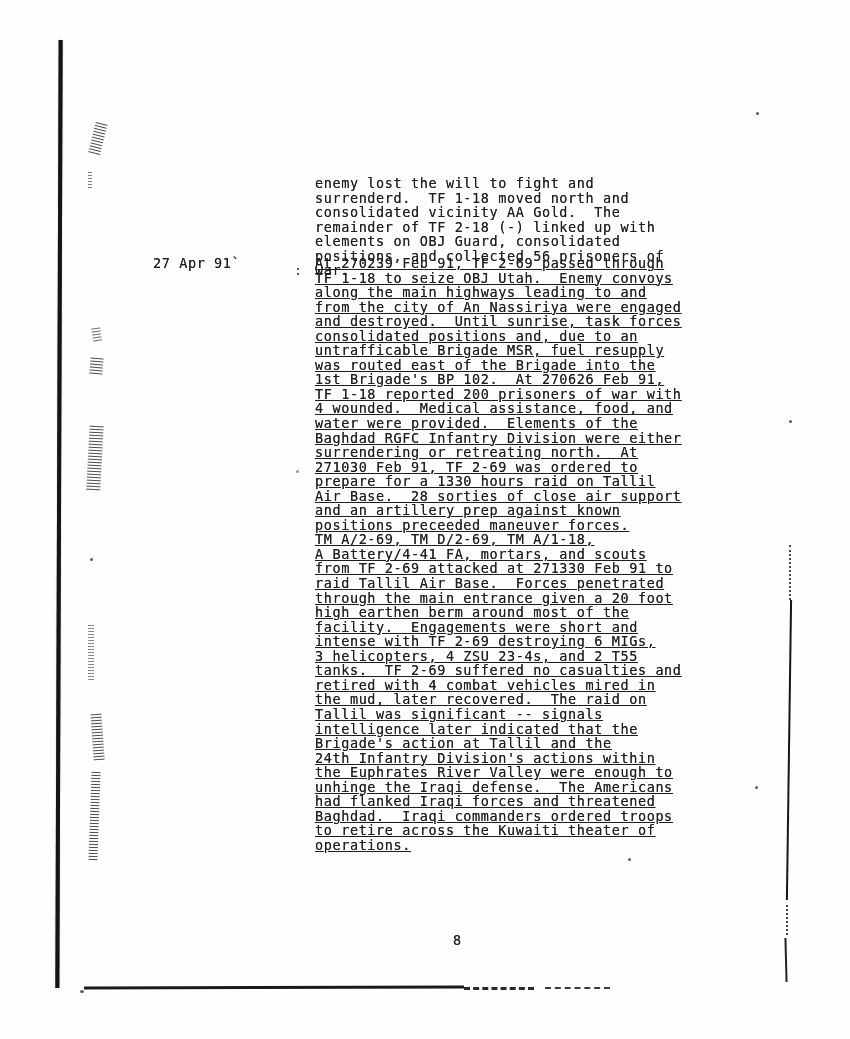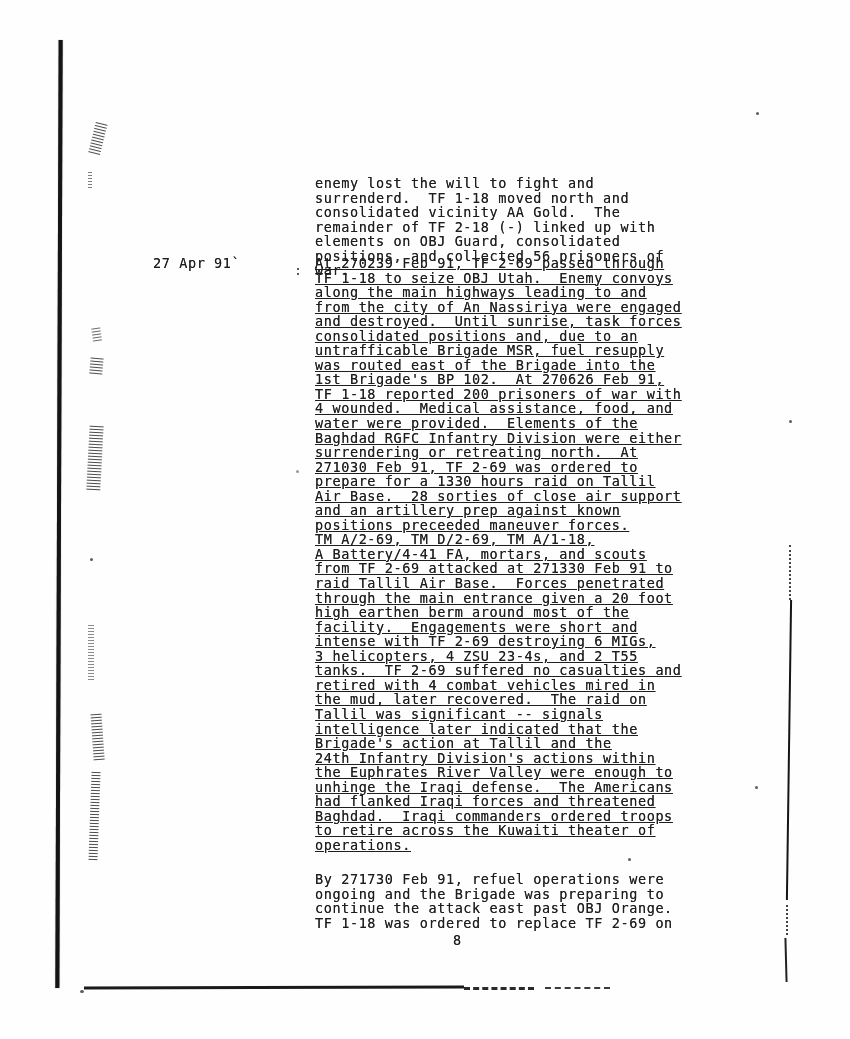--- a/index.html
+++ b/index.html
@@ -147,20 +147,16 @@
 intelligence later indicated that the
 Brigade's action at Tallil and the
 24th Infantry Division's actions within
 the Euphrates River Valley were enough to
 unhinge the Iraqi defense.  The Americans
 had flanked Iraqi forces and threatened
 Baghdad.  Iraqi commanders ordered troops
 to retire across the Kuwaiti theater of
 operations.</div>
 
-  <div class="typed para-3">By 271730 Feb 91, refuel operations were
-ongoing and the Brigade was preparing to
-continue the attack east past OBJ Orange.
-TF 1-18 was ordered to replace TF 2-69 on</div>
 
   <div class="typed page-number">8</div>
 
 </div>
 
 </body></html>

